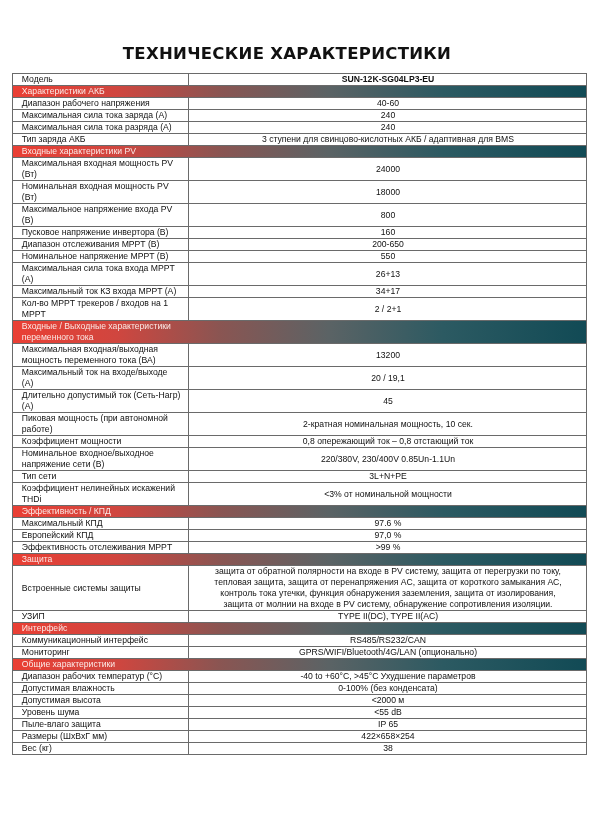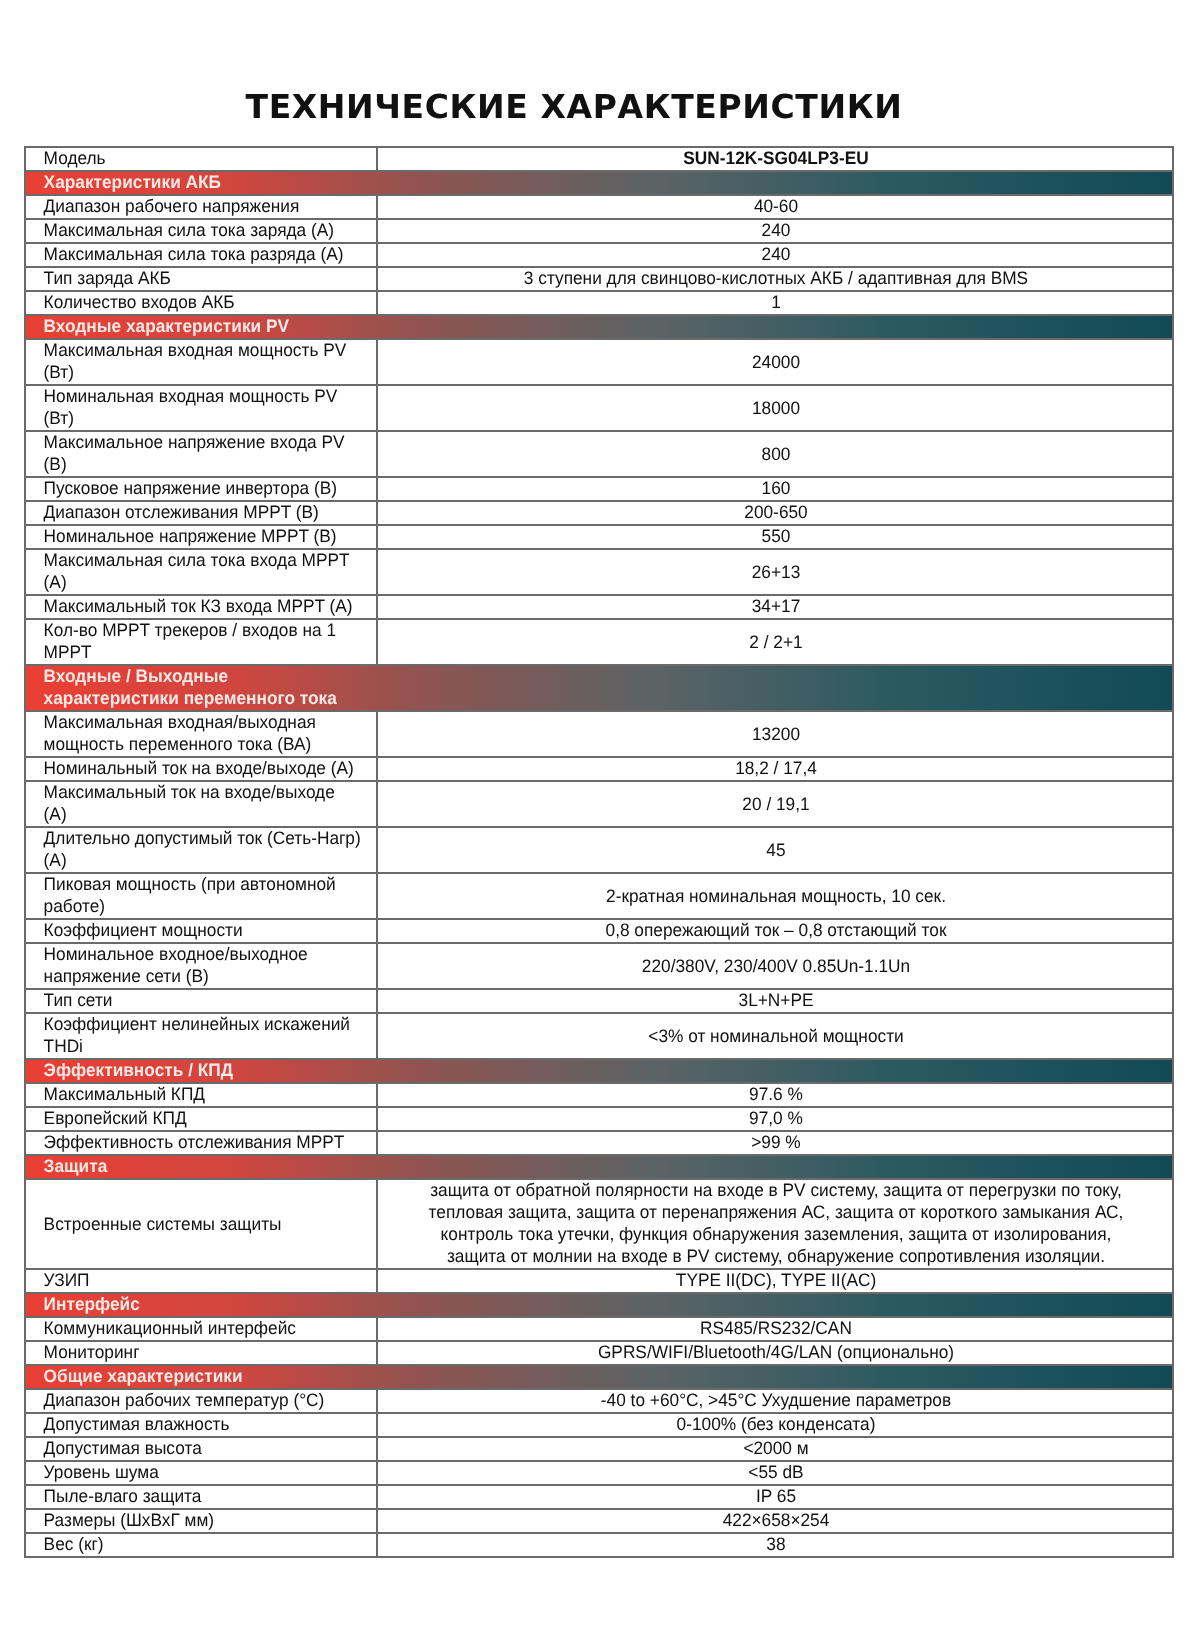--- a/index.html
+++ b/index.html
@@ -12,21 +12,21 @@
                border-collapse: collapse; table-layout: fixed;
                font-size: 9px; line-height: 11px; }
   table.spec col.c1 { width: 176px; }
   table.spec col.c2 { width: 398px; }
   table.spec td { border: 1px solid #6a6a6a; padding: 0 4px; vertical-align: middle;
                   height: 11px; transform: scaleX(0.96); }
   table.spec td.k { text-align: left; padding-left: 5px; }
   table.spec td.v { text-align: center; }
   table.spec tr.sec td { border-left: none; border-right: none; color: #fbe9e6; padding-left: 5px;
                          background: transparent; }
-  table.spec tr.sec { background: linear-gradient(90deg, #ea3f34 0%, #d0463f 18%, #8a5552 36%, #5b6365 55%, #2c5a62 75%, #114a55 100%); font-weight: bold; }
+  table.spec tr.sec { background: linear-gradient(90deg, #ea3f34 0%, #d0463f 18%, #8a5552 36%, #5b6365 55%, #2c5a62 75%, #114a55 100%); }
   table.spec tr.sec td.v { border-right: 1px solid #6a6a6a; }
   table.spec tr.sec td.k { border-left: 1px solid #6a6a6a; }
   table.spec tr.model td.v { font-weight: bold; }
   .wrapv { display: block; padding: 0 12px; }
 </style>
 </head>
 <body>
 
 <div class="title">ТЕХНИЧЕСКИЕ ХАРАКТЕРИСТИКИ</div>
 
@@ -61,26 +61,20 @@
         <td class="v">
           <span class="wrapv">240</span>
         </td>
       </tr>
       <tr>
         <td class="k">Тип заряда АКБ</td>
         <td class="v">
           <span class="wrapv">3 ступени для свинцово-кислотных АКБ / адаптивная для BMS</span>
         </td>
       </tr>
-      <tr>
-        <td class="k">Количество входов АКБ</td>
-        <td class="v">
-          <span class="wrapv">1</span>
-        </td>
-      </tr>
       <tr class="sec">
         <td class="k">Входные характеристики PV</td>
         <td class="v"></td>
       </tr>
       <tr>
         <td class="k">Максимальная входная мощность PV (Вт)</td>
         <td class="v">
           <span class="wrapv">24000</span>
         </td>
       </tr>
@@ -133,26 +127,20 @@
         </td>
       </tr>
       <tr class="sec">
         <td class="k">Входные / Выходные характеристики переменного тока</td>
         <td class="v"></td>
       </tr>
       <tr>
         <td class="k">Максимальная входная/выходная мощность переменного тока (ВА)</td>
         <td class="v">
           <span class="wrapv">13200</span>
-        </td>
-      </tr>
-      <tr>
-        <td class="k">Номинальный ток на входе/выходе (А)</td>
-        <td class="v">
-          <span class="wrapv">18,2 / 17,4</span>
         </td>
       </tr>
       <tr>
         <td class="k">Максимальный ток на входе/выходе (А)</td>
         <td class="v">
           <span class="wrapv">20 / 19,1</span>
         </td>
       </tr>
       <tr>
         <td class="k">Длительно допустимый ток (Сеть-Нагр) (А)</td>

